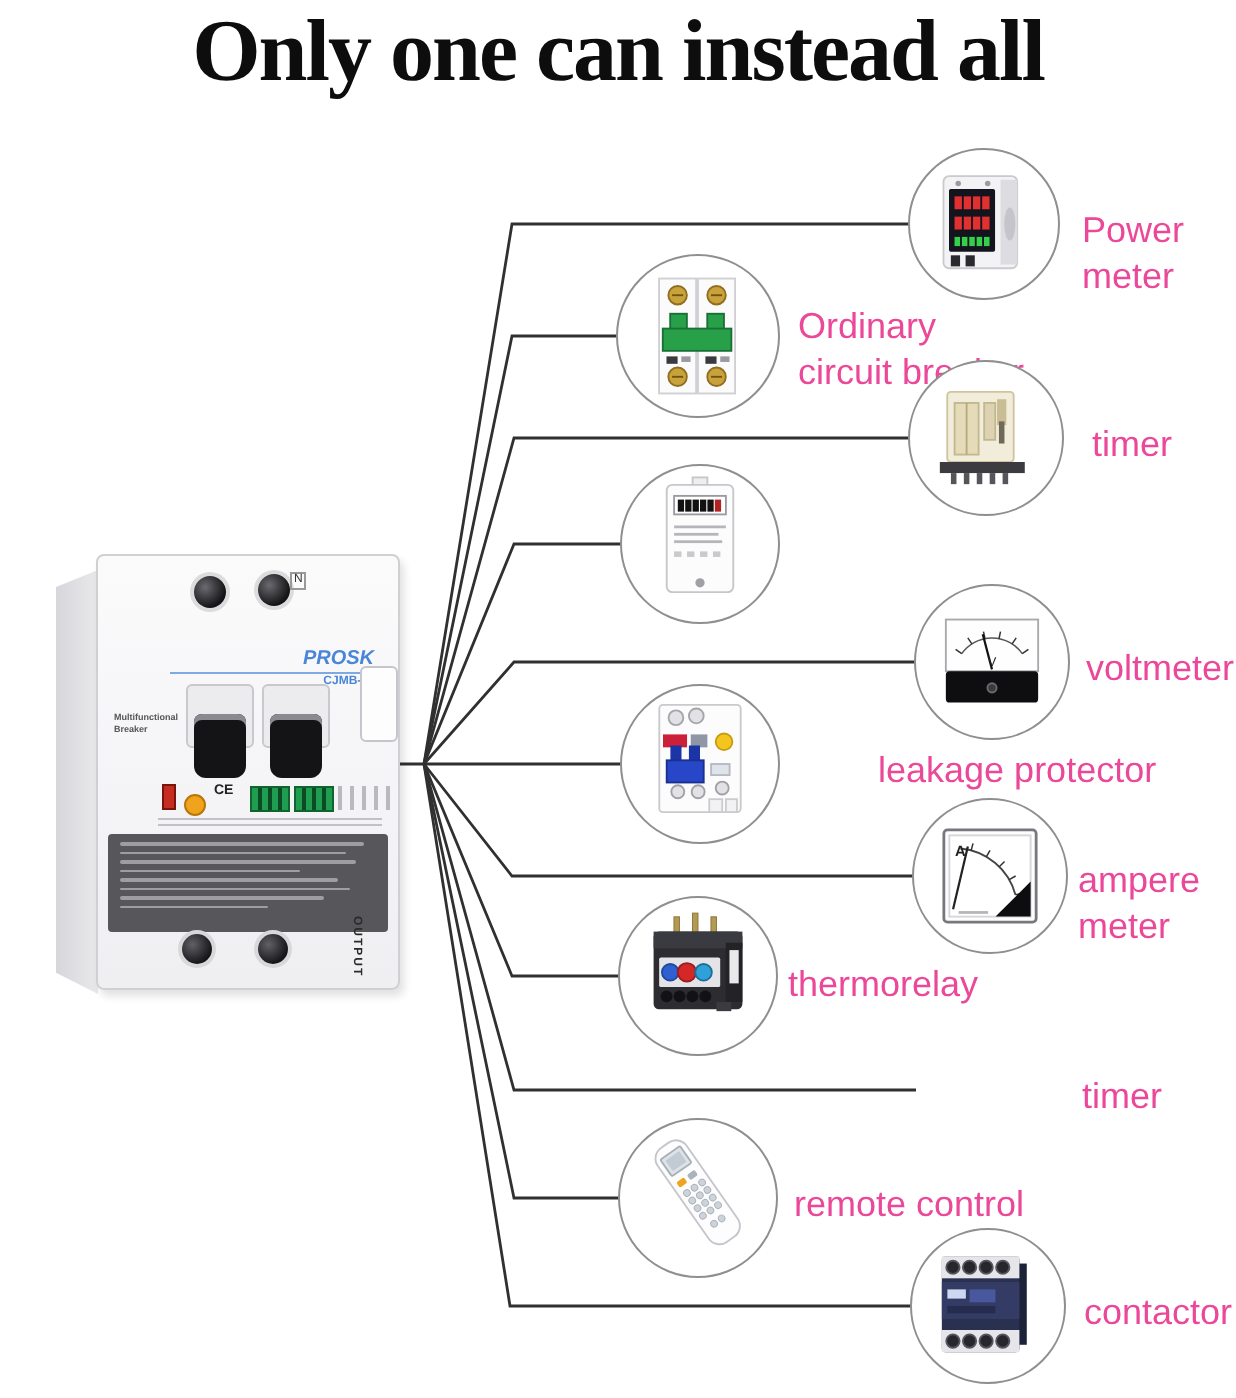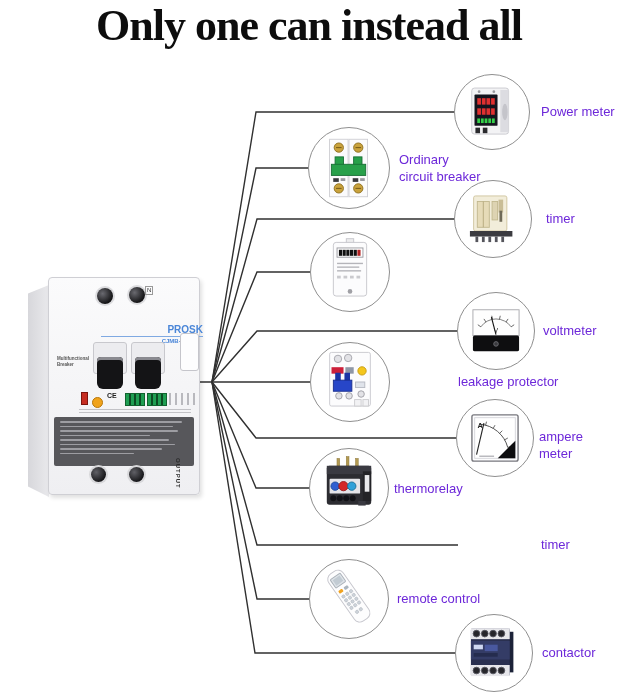--- a/index.html
+++ b/index.html
@@ -4,42 +4,42 @@
 <style>
   html,body{margin:0;padding:0;background:#fff;}
   .canvas{position:relative;width:618px;height:699px;background:#ffffff;overflow:hidden;
           font-family:"Liberation Sans",sans-serif;}
   .title{position:absolute;top:0px;left:0;right:0;text-align:center;
          font-family:"Liberation Serif",serif;font-weight:bold;font-size:44px;
          color:#0d0d0d;letter-spacing:-1px;}
   svg.lines{position:absolute;left:0;top:0;pointer-events:none;}
   .circle{position:absolute;border-radius:50%;background:#fff;border:1.4px solid #8f8f8f;
           box-sizing:border-box;display:flex;align-items:center;justify-content:center;}
-  .label{position:absolute;color:#6d28d9;font-size:13px;line-height:1.3;white-space:pre-line;}
+  .label{position:absolute;color:#ec4899;font-size:18px;line-height:1.3;white-space:pre-line;}
   .label.center{text-align:center;}
 
   
   .device{position:absolute;left:28px;top:277px;width:176px;height:226px;}
   .dev-side{position:absolute;left:0;top:8px;width:21px;height:212px;
             background:linear-gradient(90deg,#d7d7db,#e9e9ec);
             clip-path:polygon(0 4%,100% 0,100% 100%,0 95%);}
   .dev-body{position:absolute;left:20px;top:0;width:152px;height:218px;
             background:linear-gradient(180deg,#fbfbfc,#efeff2);
             border:1px solid #cfcfd4;border-radius:4px;box-sizing:border-box;
             box-shadow:2px 3px 4px rgba(0,0,0,0.12);}
   .dev-screw{position:absolute;width:16px;height:16px;border-radius:50%;
              background:radial-gradient(circle at 35% 35%,#6a6a70,#141416 70%);
              box-shadow:0 0 0 2px #dcdcdf;}
   .dev-screw-sm{position:absolute;width:15px;height:15px;border-radius:50%;
              background:radial-gradient(circle at 35% 35%,#606066,#17171a 70%);
              box-shadow:0 0 0 2px #d8d8db;}
   .dev-n{position:absolute;left:96px;top:8px;font-size:6px;color:#333;border:0.5px solid #999;
          padding:0 1px;line-height:7px;}
-  .dev-brand{position:absolute;left:52px;top:46px;width:102px;text-align:right;
-             font-weight:bold;font-size:10px;color:#4a86d8;
+  .dev-brand{position:absolute;left:36px;top:46px;width:102px;text-align:right;
+             font-style:italic;font-weight:bold;font-size:10px;color:#4a86d8;
              border-bottom:1px solid #7fa9e2;padding-bottom:1px;}
   .dev-model{position:absolute;left:40px;top:60px;width:102px;text-align:right;
              font-size:6px;color:#4a86d8;font-weight:bold;}
   .dev-sidebtn{position:absolute;left:131px;top:55px;width:19px;height:38px;background:#fdfdfe;
                border:1px solid #c5c5cb;border-radius:3px;box-sizing:border-box;}
   .dev-toggle{position:absolute;top:64px;width:34px;height:32px;background:#ececef;
               border:1px solid #c8c8cd;border-radius:3px;box-sizing:border-box;}
   .dev-lever{position:absolute;top:14px;left:3px;width:26px;height:32px;background:#141416;
              border-radius:4px 4px 6px 6px;box-shadow:inset 0 3px 0 #8a8a90;}
   .dev-multilabel{position:absolute;left:8px;top:78px;width:34px;font-size:4.5px;line-height:1.3;
@@ -246,21 +246,21 @@
       <rect x="34" y="30" width="6" height="10" fill="#1b34a6"></rect>
       <rect x="22" y="38" width="20" height="12" fill="#2746c8" stroke="#1a2f8e"></rect>
       <rect x="46" y="40" width="10" height="6" fill="#dfe3ea" stroke="#b5b9c2"></rect>
       <circle cx="28" cy="55" r="3.5" fill="#e2e2e6" stroke="#a0a0a6"></circle>
       <circle cx="39" cy="55" r="3.5" fill="#e2e2e6" stroke="#a0a0a6"></circle>
       <circle cx="52" cy="53" r="3.5" fill="#e2e2e6" stroke="#a0a0a6"></circle>
       <rect x="45" y="59" width="7" height="7" fill="#f2f2f4" stroke="#cccccf"></rect>
       <rect x="54" y="59" width="6" height="7" fill="#f2f2f4" stroke="#cccccf"></rect>
     </svg>
   </div>
-  <div class="label" style="left:418px;top:374px;padding-left:40px;">leakage protector</div>
+  <div class="label" style="left:399px;top:374px;padding-left:40px;">leakage protector</div>
 
   <div class="circle" style="left:456px;top:399px;width:78px;height:78px;">
     <svg width="72" height="72" viewBox="0 0 78 78">
       <rect x="14" y="14" width="50" height="50" rx="2" fill="#fdfdfe" stroke="#77777d" stroke-width="1.5"></rect>
       <rect x="17" y="17" width="44" height="44" fill="#ffffff" stroke="#d5d5da"></rect>
       <path d="M52.8 49.2 A34 34 0 0 0 23 24.1" fill="none" stroke="#444" stroke-width="1"></path>
       <line x1="52.8" y1="49.2" x2="56.7" y2="48.2" stroke="#333" stroke-width="0.8"></line>
       <line x1="49.4" y1="41" x2="52.9" y2="39" stroke="#333" stroke-width="0.8"></line>
       <line x1="44" y1="34" x2="46.9" y2="31.1" stroke="#333" stroke-width="0.8"></line>
       <line x1="37" y1="28.6" x2="39" y2="25.1" stroke="#333" stroke-width="0.8"></line>

